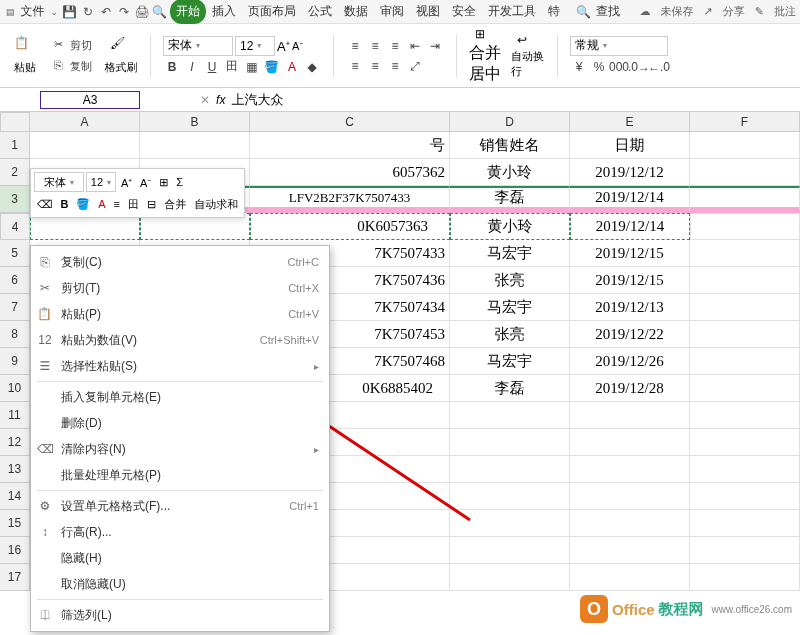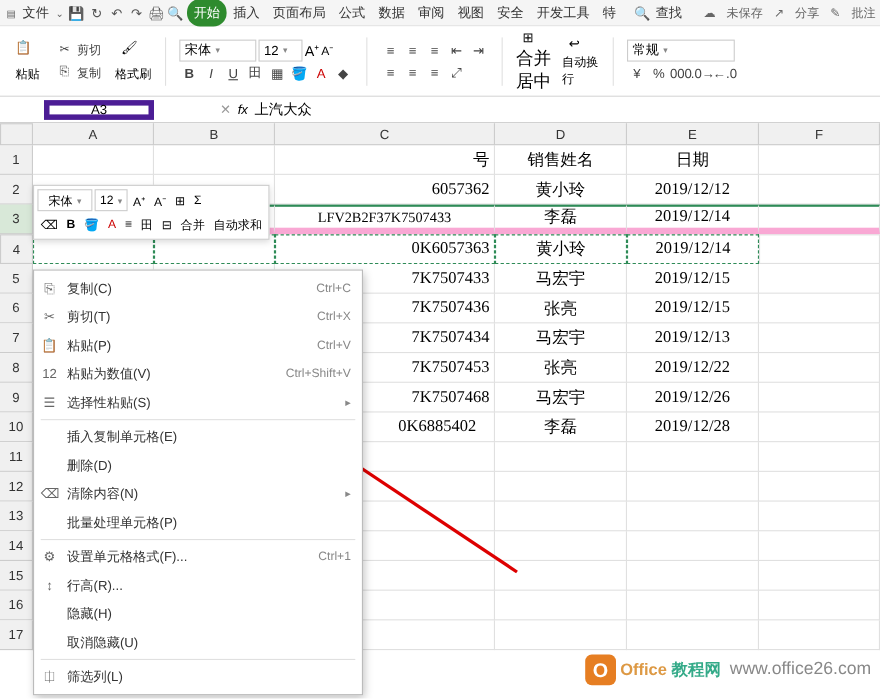--- a/index.html
+++ b/index.html
@@ -24,21 +24,21 @@
 .big { width: 34px; height: 44px; display: flex; flex-direction: column; align-items: center; justify-content: center; gap: 2px; }
 .big .bi { width: 22px; height: 22px; }
 .sep { width: 1px; height: 44px; background: #e0e0e0; margin: 0 4px; }
 .font-box { border: 1px solid #ccc; height: 20px; padding: 0 4px; display: flex; align-items: center; font-size: 12px; min-width: 70px; background: #fff; }
 .drop::after { content: "▾"; font-size: 8px; color: #888; margin-left: 4px; }
 .fmt-row { display: flex; gap: 2px; }
 .fmt-row span { width: 18px; height: 18px; display: inline-flex; align-items: center; justify-content: center; font-size: 12px; color: #444; }
 
 
 .fbar { height: 24px; display: flex; align-items: center; border-bottom: 1px solid #ccc; background: #fff; }
-.namebox { width: 100px; border-right: 1px solid #ccc; text-align: center; font-size: 12px; padding: 2px; margin-left: 40px; border: 5px solid #4c1d95; height: 18px; display: flex; align-items: center; justify-content: center; }
+.namebox { width: 100px; border-right: 1px solid #ccc; text-align: center; font-size: 12px; padding: 2px; margin-left: 40px; border: 1px solid #4c1d95; height: 18px; display: flex; align-items: center; justify-content: center; }
 .fxarea { display: flex; align-items: center; gap: 6px; margin-left: 60px; }
 .fxarea input { border: none; outline: none; font-size: 13px; width: 300px; }
 
 
 .grid { position: relative; }
 .corner { width: 30px; height: 20px; background: #f0f0f0; border: 1px solid #ccc; position: absolute; left: 0; top: 0; }
 .colhdrs { display: flex; margin-left: 30px; }
 .colhdr { height: 20px; background: #f0f0f0; border-right: 1px solid #ccc; border-bottom: 1px solid #ccc; display: flex; align-items: center; justify-content: center; font-size: 12px; color: #333; }
 .rowwrap { display: flex; }
 .rowhdr { width: 30px; background: #f0f0f0; border-right: 1px solid #ccc; border-bottom: 1px solid #ccc; display: flex; align-items: center; justify-content: center; font-size: 12px; color: #333; }
@@ -61,21 +61,21 @@
 .ctxmenu .mi .arr { margin-left: auto; color: #888; font-size: 10px; }
 .ctxmenu hr { border: none; border-top: 1px solid #e0e0e0; margin: 2px 6px; }
 
 
 .redarrow { position: absolute; z-index: 8; pointer-events: none; }
 
 
 .watermark { position: absolute; right: 8px; bottom: 12px; display: flex; align-items: center; gap: 4px; font-size: 15px; font-weight: bold; }
 .watermark .o { color: #d94; }
 .watermark .g { color: #3a8; }
-.watermark .url { font-size: 16px; color: #888; font-weight: normal; margin-left: 4px; }
+.watermark .url { font-size: 10px; color: #888; font-weight: normal; margin-left: 4px; }
 
 .cA{width:110px} .cB{width:110px} .cC{width:200px} .cD{width:120px} .cE{width:120px} .cF{width:110px}
 .rowh{height:27px}
 </style>
 </head>
 <body>
 
 <div class="menubar">
   <span class="tri">▤</span>
   <span class="txt">文件</span>
@@ -239,21 +239,21 @@
     <div class="cell cC rowh" style="font-size:13px">LFV2B2F37K7507433</div>
     <div class="cell cD rowh">李磊</div>
     <div class="cell cE rowh">2019/12/14</div>
     <div class="cell cF rowh"></div>
   </div>
 
   <div class="rowwrap rowh row4">
     <div class="rowhdr rowh" style="border:1px solid #ccc">4</div>
     <div class="cell cA rowh"></div>
     <div class="cell cB rowh"></div>
-    <div class="cell cC rowh" style="justify-content:flex-end;padding-right:4px">0K6057363</div>
+    <div class="cell cC rowh" style="justify-content:flex-end;padding-right:21px">0K6057363</div>
     <div class="cell cD rowh">黄小玲</div>
     <div class="cell cE rowh">2019/12/14</div>
     <div class="cell cF rowh" style="border:1px solid #e0e0e0"></div>
   </div>
 
   <div class="rowwrap rowh">
       <div class="rowhdr rowh">5</div>
       <div class="cell cA rowh"></div>
       <div class="cell cB rowh"></div>
       <div class="cell cC rowh" style="justify-content:flex-end;padding-right:4px">7K7507433</div>

